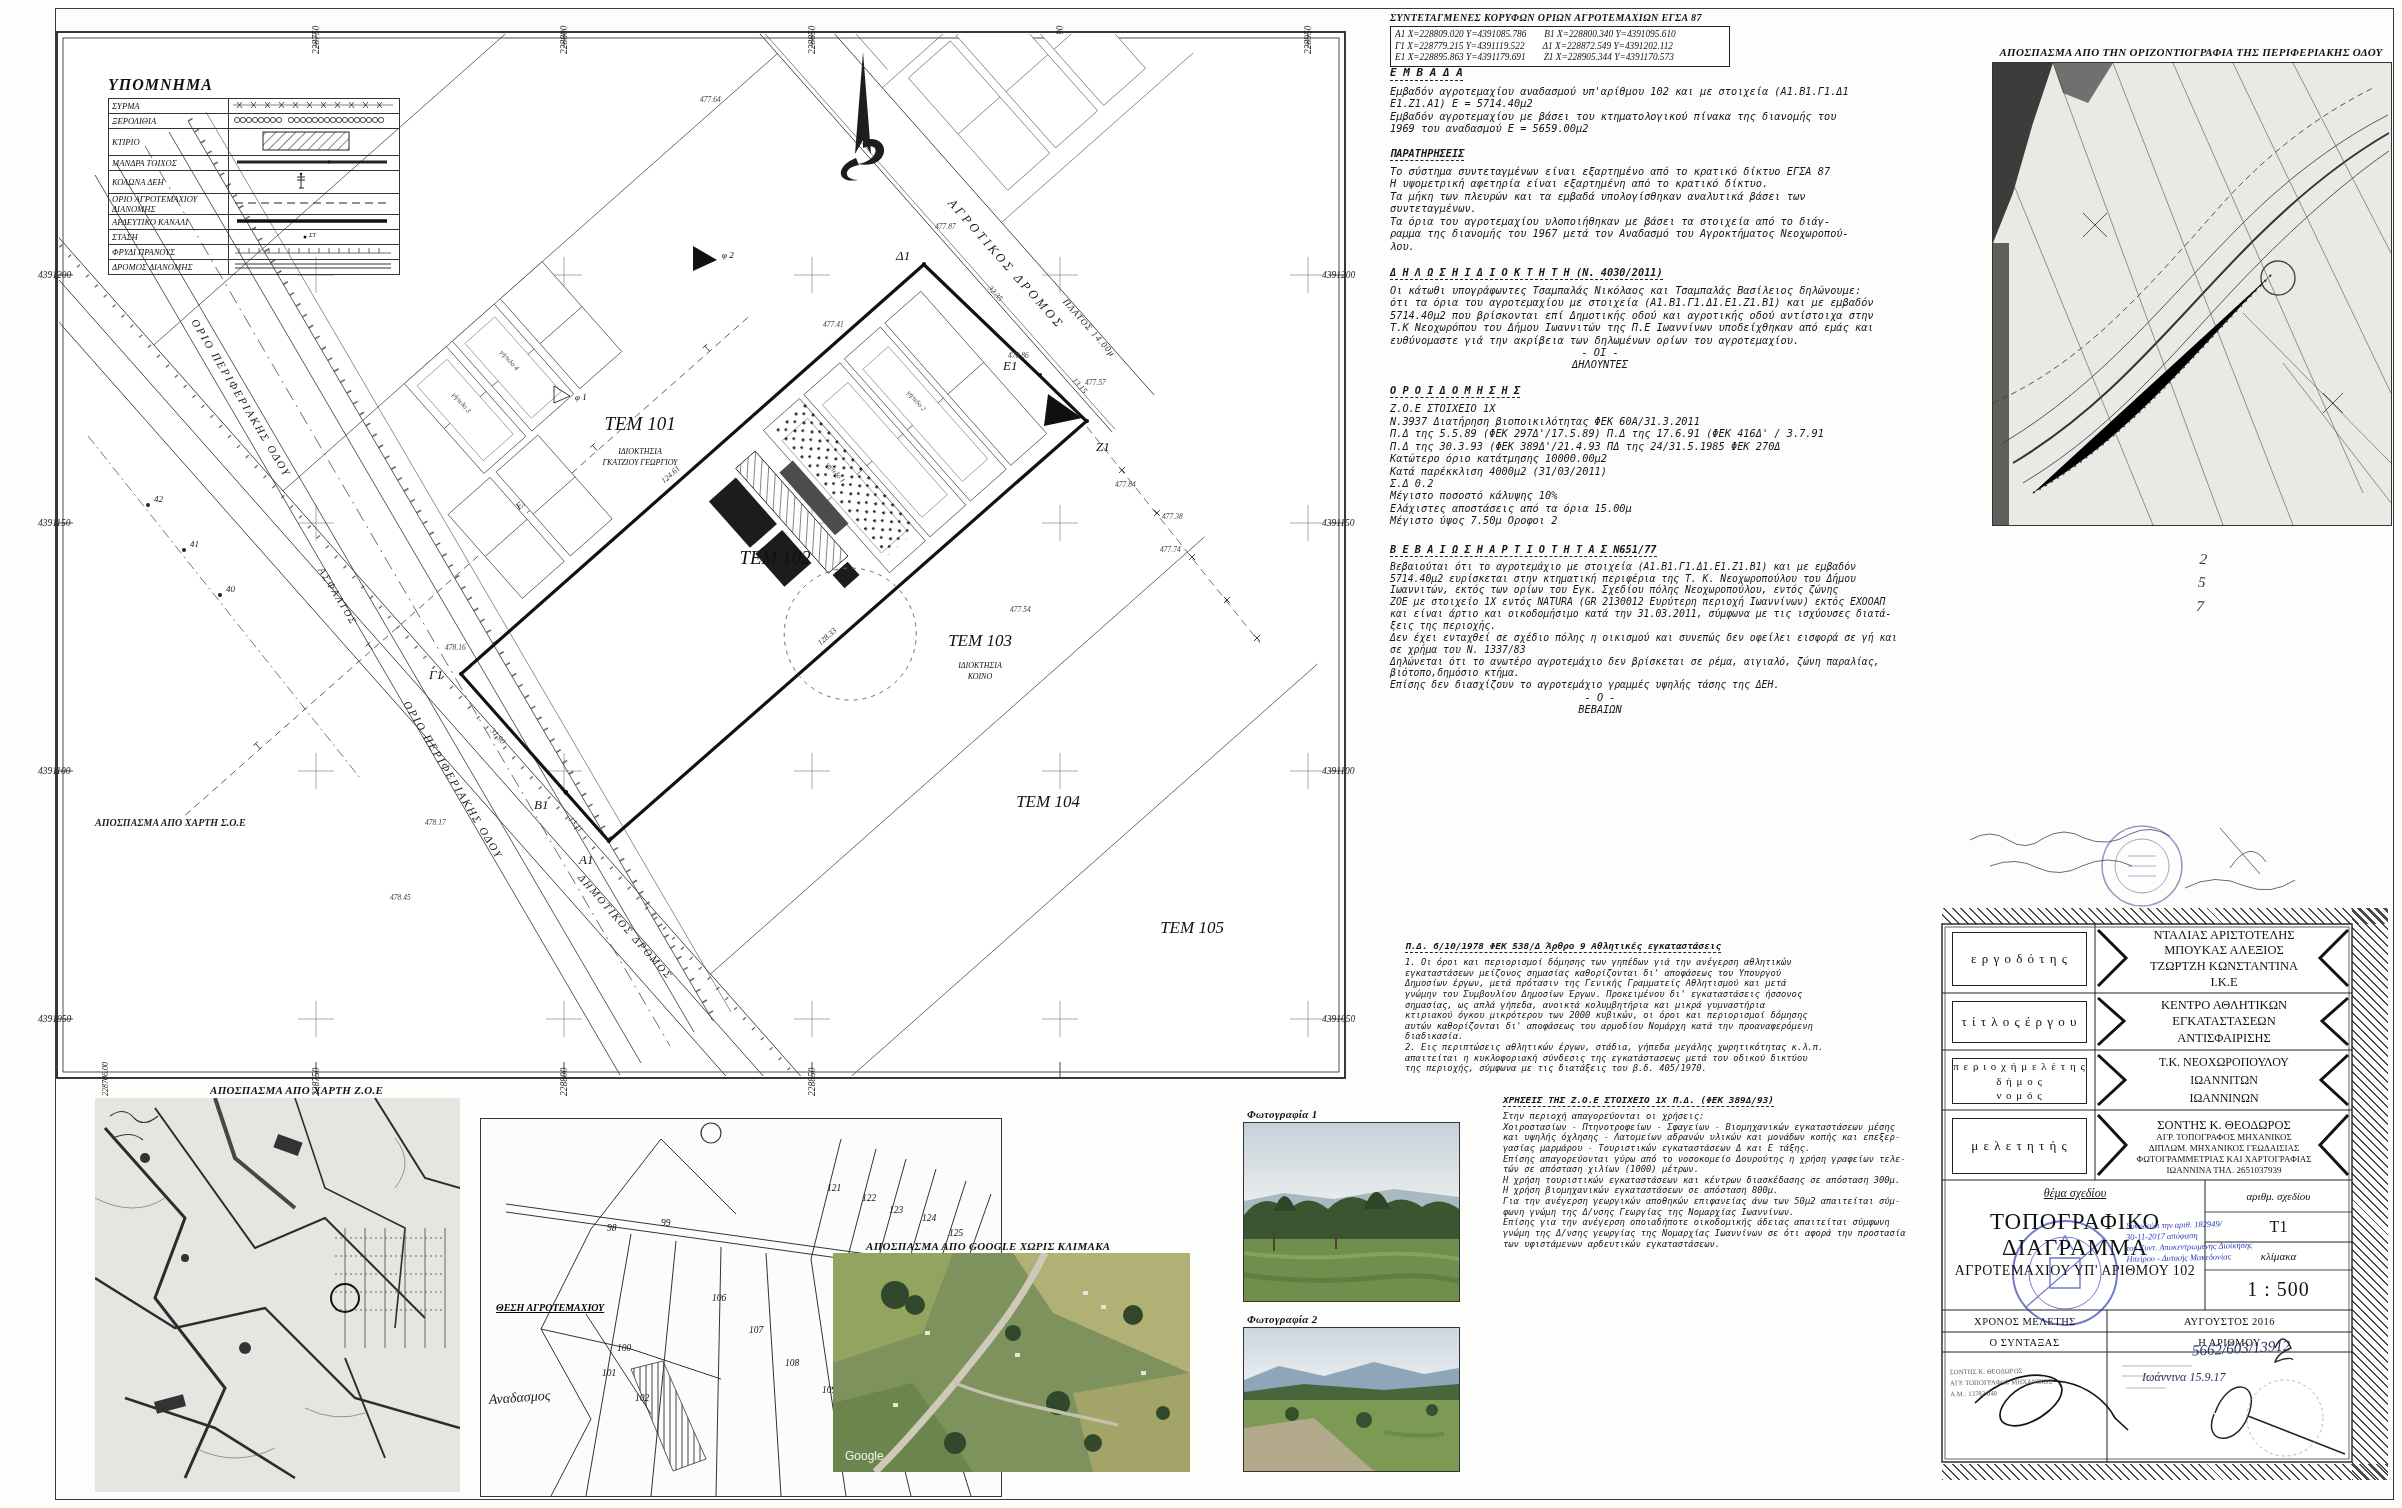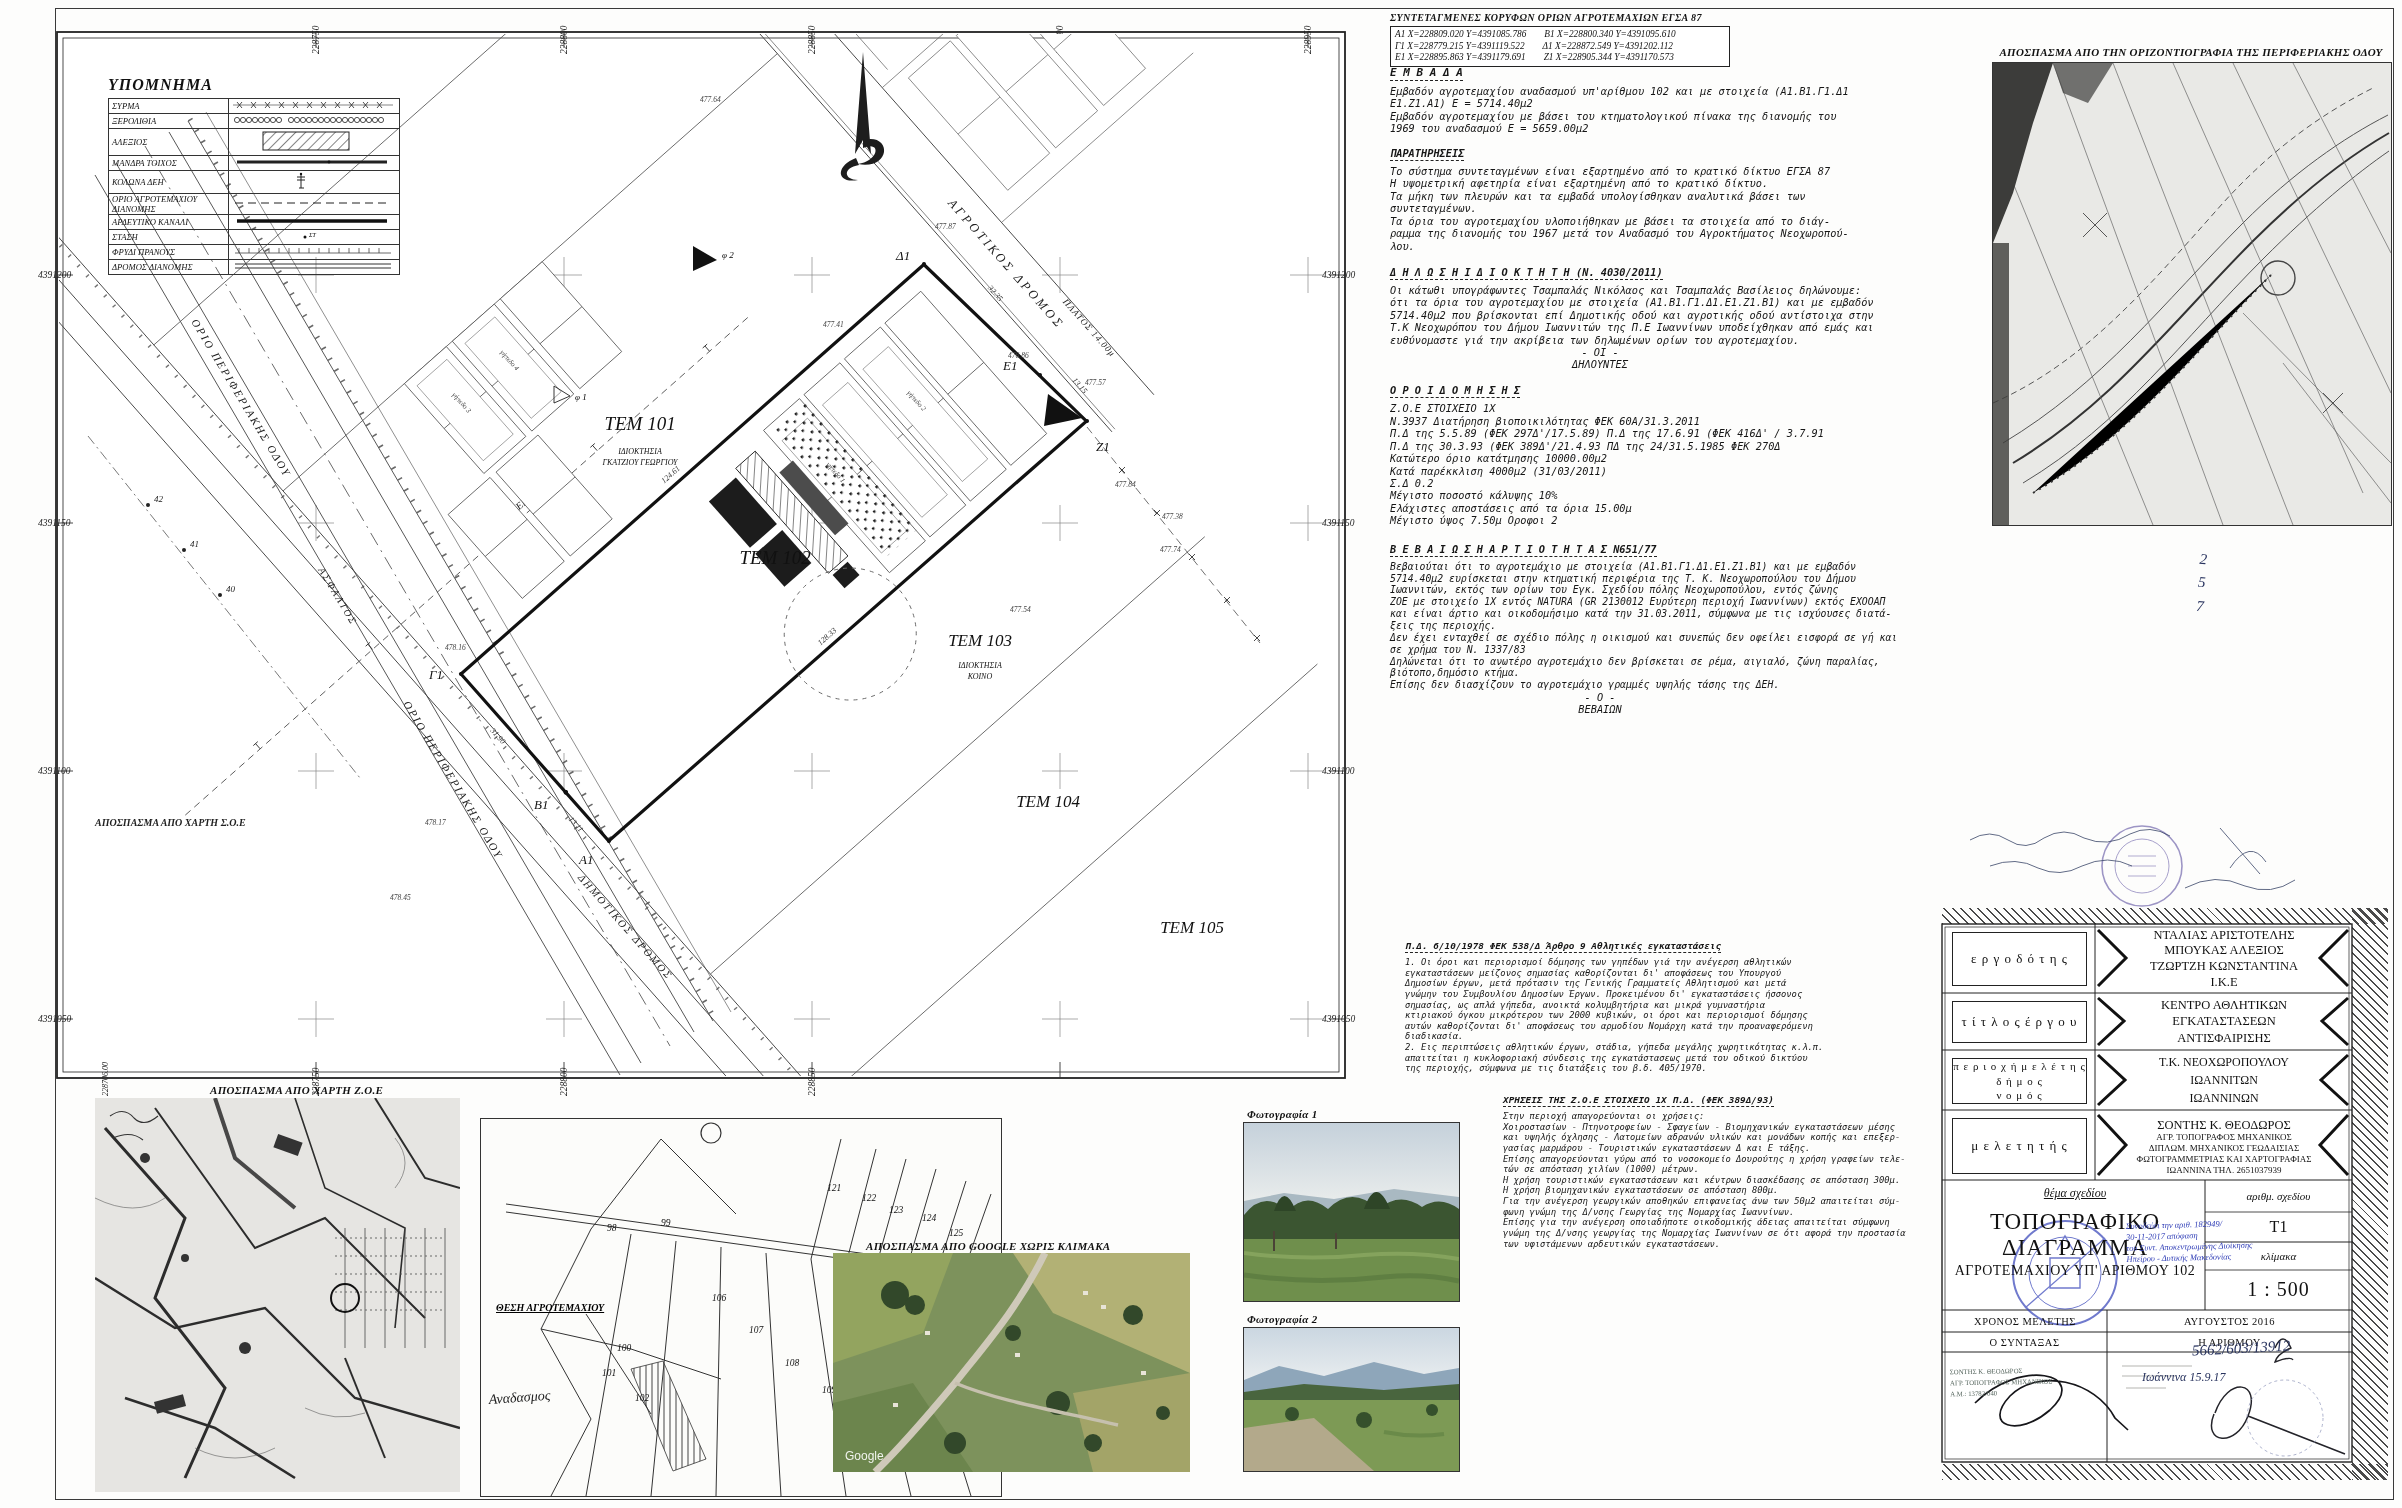--- a/index.html
+++ b/index.html
@@ -354,21 +354,21 @@
                   <circle cx="122" cy="6" r="2.6"></circle>
                   <circle cx="128" cy="6" r="2.6"></circle>
                   <circle cx="134" cy="6" r="2.6"></circle>
                   <circle cx="140" cy="6" r="2.6"></circle>
                   <circle cx="146" cy="6" r="2.6"></circle>
                   <circle cx="152" cy="6" r="2.6"></circle>
                 </g>
               </svg></td>
           </tr>
       <tr style="height:24px;">
-            <td>ΑΛΕΞΙΟΣ</td>
+            <td>ΚΤΙΡΙΟ</td>
             <td class="sym"><svg width="168" height="24">
                 <rect x="34" y="3" width="86" height="18" fill="url(#hatch45)" stroke="#222" stroke-width="1"></rect>
               </svg></td>
           </tr>
       <tr>
             <td>ΜΑΝΔΡΑ ΤΟΙΧΟΣ</td>
             <td class="sym"><svg width="168" height="12">
                 <line x1="8" y1="6" x2="158" y2="6" stroke="#222" stroke-width="3"></line>
                 <circle cx="100" cy="6" r="1.4" fill="#111"></circle>
               </svg></td>

